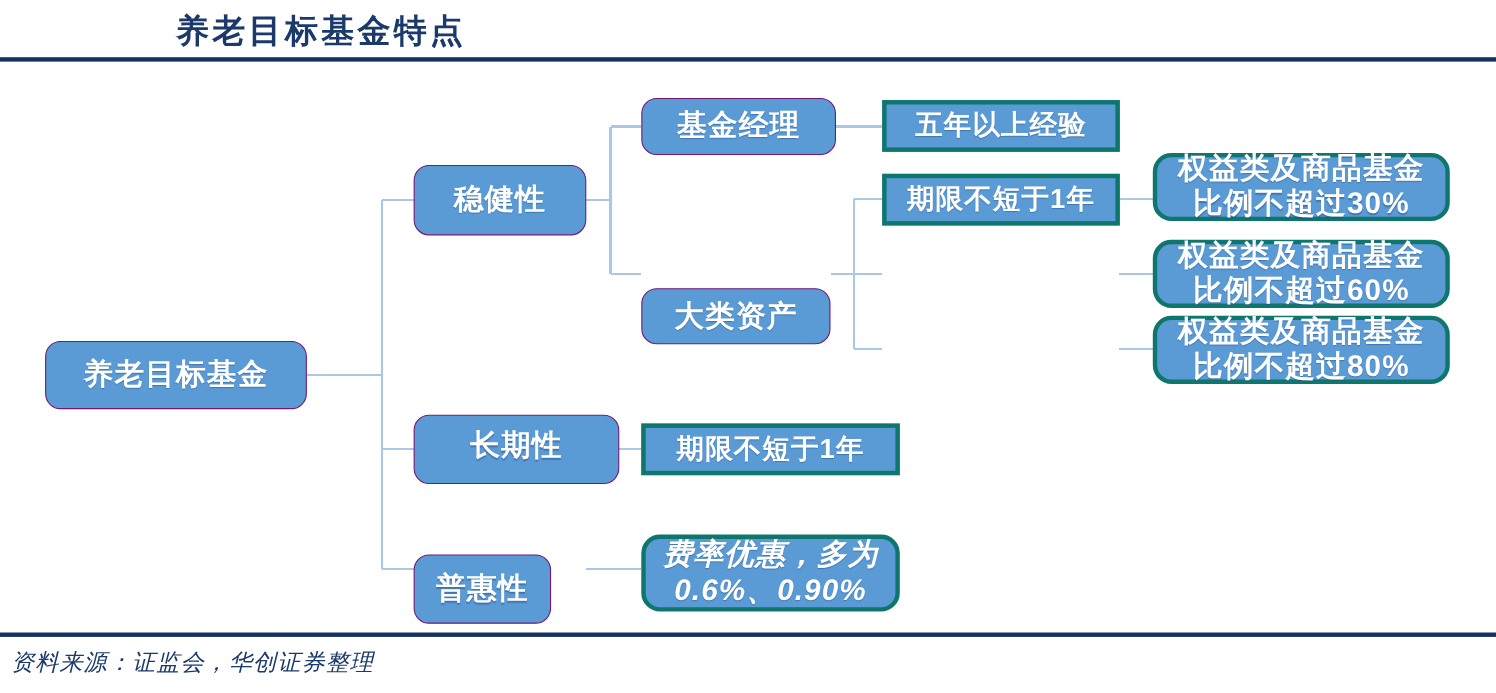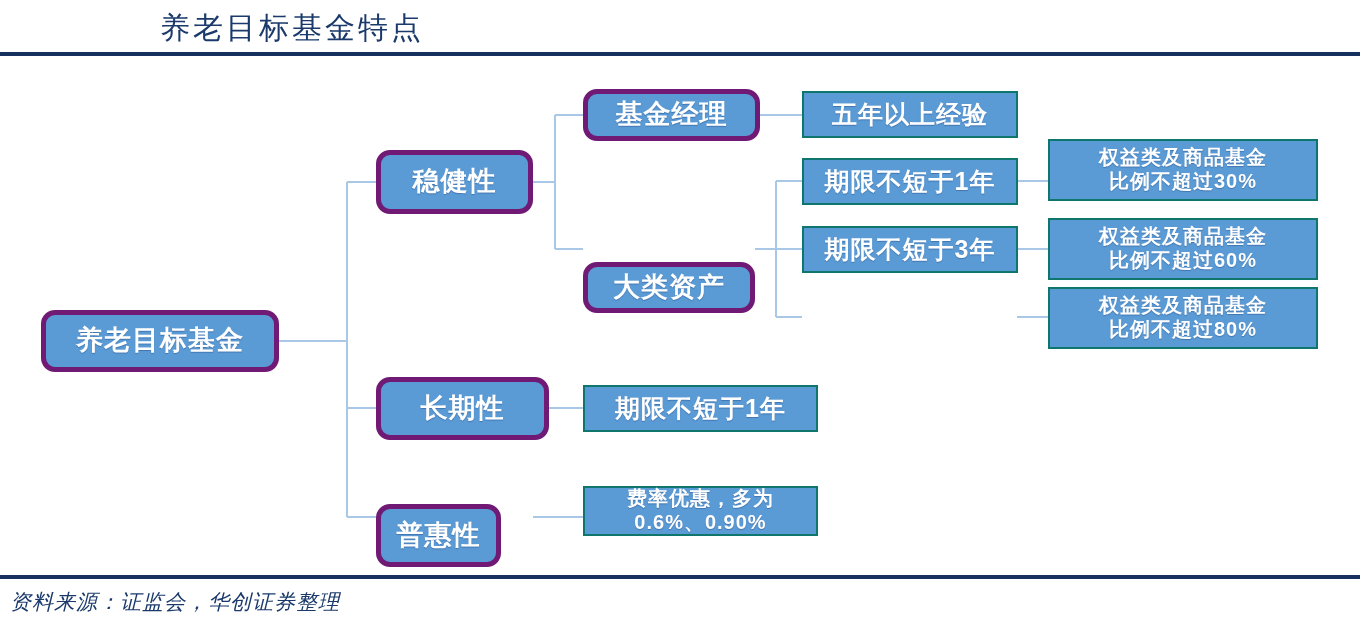--- a/index.html
+++ b/index.html
@@ -15,21 +15,21 @@
   .header-rule{
     position:absolute;left:0;width:1360px;height:4px;
     background:#16315e;
   }
   #hdr-rule{top:52px;}
   #ftr-rule{top:575px;}
 
   .title{
     position:absolute;left:160px;top:8px;
     font-family:"DejaVu Serif","Liberation Serif",serif;
-    font-weight:normal;
+    font-weight:bold;
     font-size:30px;
     letter-spacing:3px;
     color:#1b3a6b;
     white-space:nowrap;
   }
   .source{
     position:absolute;left:10px;top:588px;
     font-family:"DejaVu Serif","Liberation Serif",serif;
     font-style:italic;
     font-size:21px;
@@ -50,31 +50,31 @@
     text-align:center;
     color:#ffffff;
     font-weight:bold;
     letter-spacing:1px;
     line-height:1.18;
     text-shadow:0 1px 1px rgba(30,70,130,.45);
     white-space:pre-line;
   }
   .node.round{
     background:#5b9bd5;
-    border:5px solid #701a75;
+    border:1px solid #701a75;
     border-radius:14px;
     font-size:27px;
   }
   .node.square{
     background:#5b9bd5;
-    border:2px solid #0f766e;
+    border:4px solid #0f766e;
     border-radius:0;
     font-size:25px;
   }
-  .node.square.two-line{font-size:20px;}
+  .node.square.two-line{font-size:27px;border-radius:17px;}
   .node.root{font-size:27px;}
 </style>
 </head>
 <body>
 
 <div id="root">
 
   <div class="title">养老目标基金特点</div>
   <div class="header-rule" id="hdr-rule"></div>
 
@@ -109,45 +109,44 @@
       <path d="M533,408 L583,408"></path>
 
       <path d="M533,517 L583,517"></path>
     </g>
   </svg>
 
   <div class="node round" style="left:376px;top:150px;width:157px;height:64px;">稳健性</div>
 
   <div class="node round root" style="left:41px;top:310px;width:238px;height:62px;">养老目标基金</div>
 
-  <div class="node round" style="left:376px;top:377px;width:173px;height:63px;">长期性</div>
+  <div class="node round" style="left:376px;top:377px;width:187px;height:63px;font-family:Liberation Mono, monospace;">长期性</div>
 
   <div class="node round" style="left:376px;top:504px;width:125px;height:63px;">普惠性</div>
 
   <div class="node round" style="left:583px;top:89px;width:177px;height:52px;">基金经理</div>
 
   <div class="node round" style="left:583px;top:224px;width:172px;height:51px;margin-top:38px;">大类资产</div>
 
   <div class="node square" style="left:802px;top:91px;width:216px;height:47px;">五年以上经验</div>
 
   <div class="node square" style="left:802px;top:158px;width:216px;height:47px;">期限不短于1年</div>
 
-  <div class="node square" style="left:802px;top:226px;width:216px;height:47px;">期限不短于3年</div>
 
 
   <div class="node square two-line" style="left:1048px;top:139px;width:270px;height:62px;">权益类及商品基金
 比例不超过30%</div>
 
   <div class="node square two-line" style="left:1048px;top:218px;width:270px;height:62px;">权益类及商品基金
 比例不超过60%</div>
 
   <div class="node square two-line" style="left:1048px;top:287px;width:270px;height:62px;">权益类及商品基金
 比例不超过80%</div>
 
   <div class="node square" style="left:583px;top:385px;width:235px;height:47px;">期限不短于1年</div>
 
-  <div class="node square two-line" style="left:583px;top:486px;width:235px;height:50px;">费率优惠，多为
+  <div class="node square two-line" style="left:583px;top:486px;width:235px;height:70px;font-style:italic;">费率优惠，多为
 0.6%、0.90%</div>
 
   <div class="header-rule" id="ftr-rule"></div>
   <div class="source">资料来源：证监会，华创证券整理</div>
 
 </div>
 
 </body></html>

